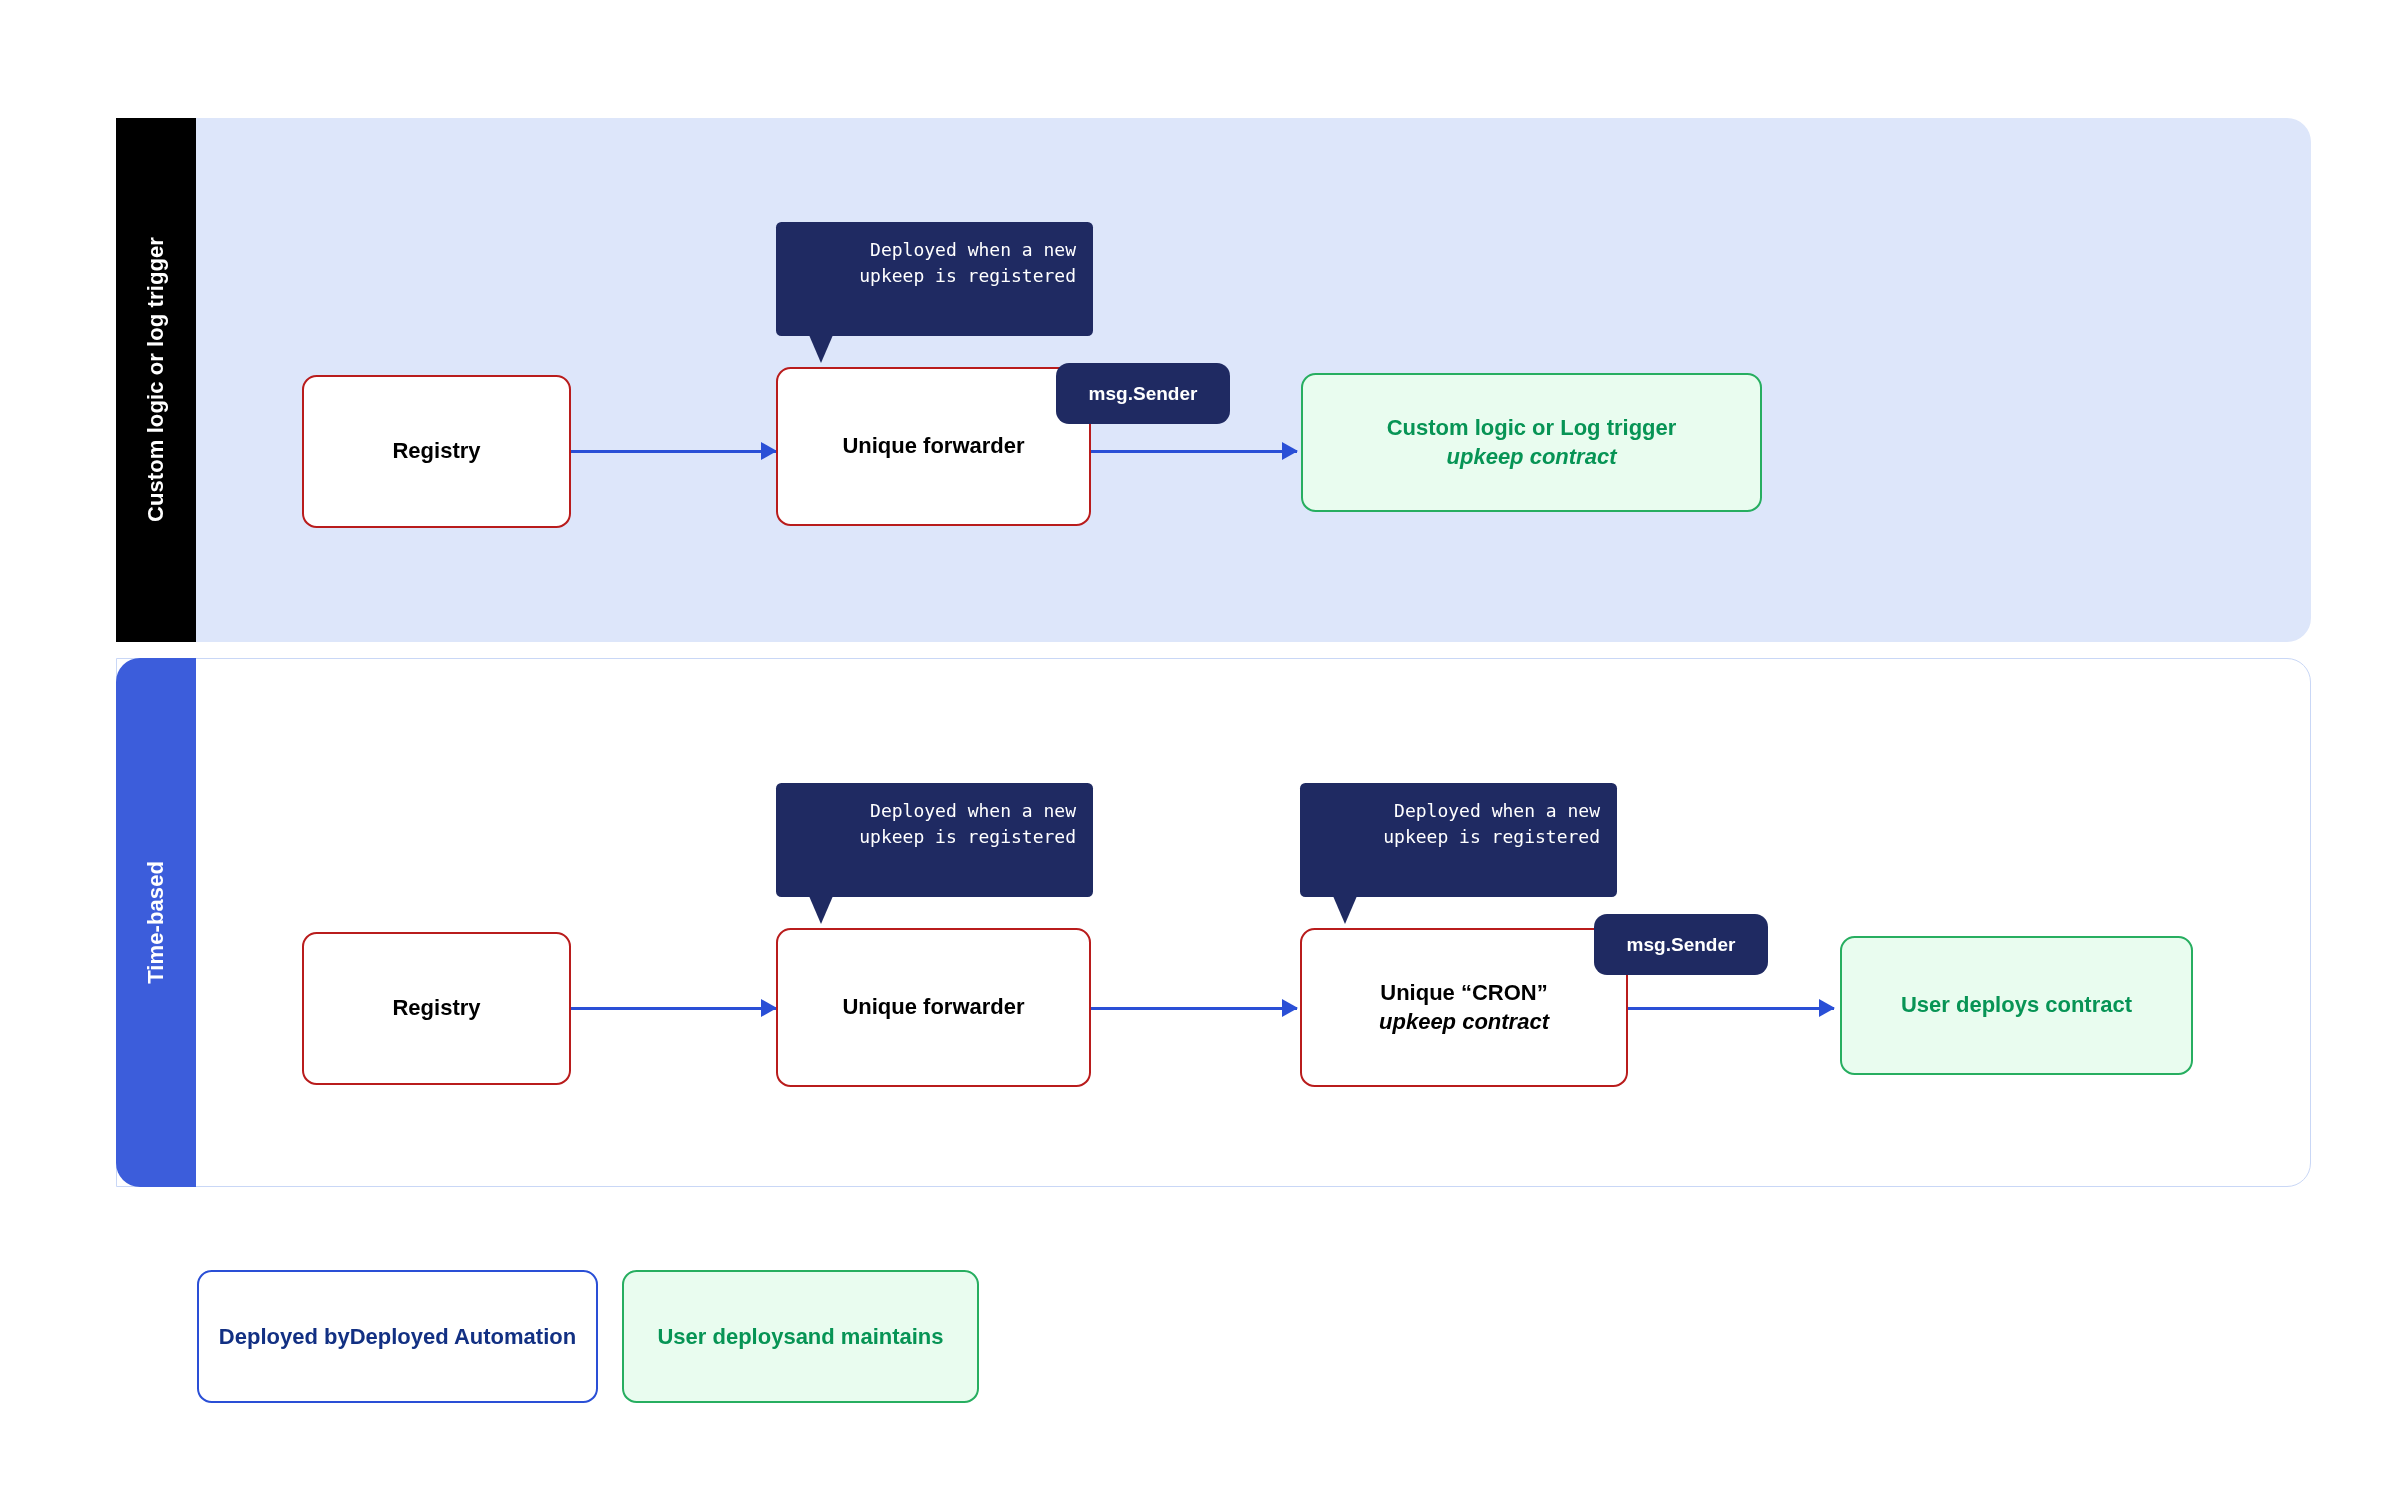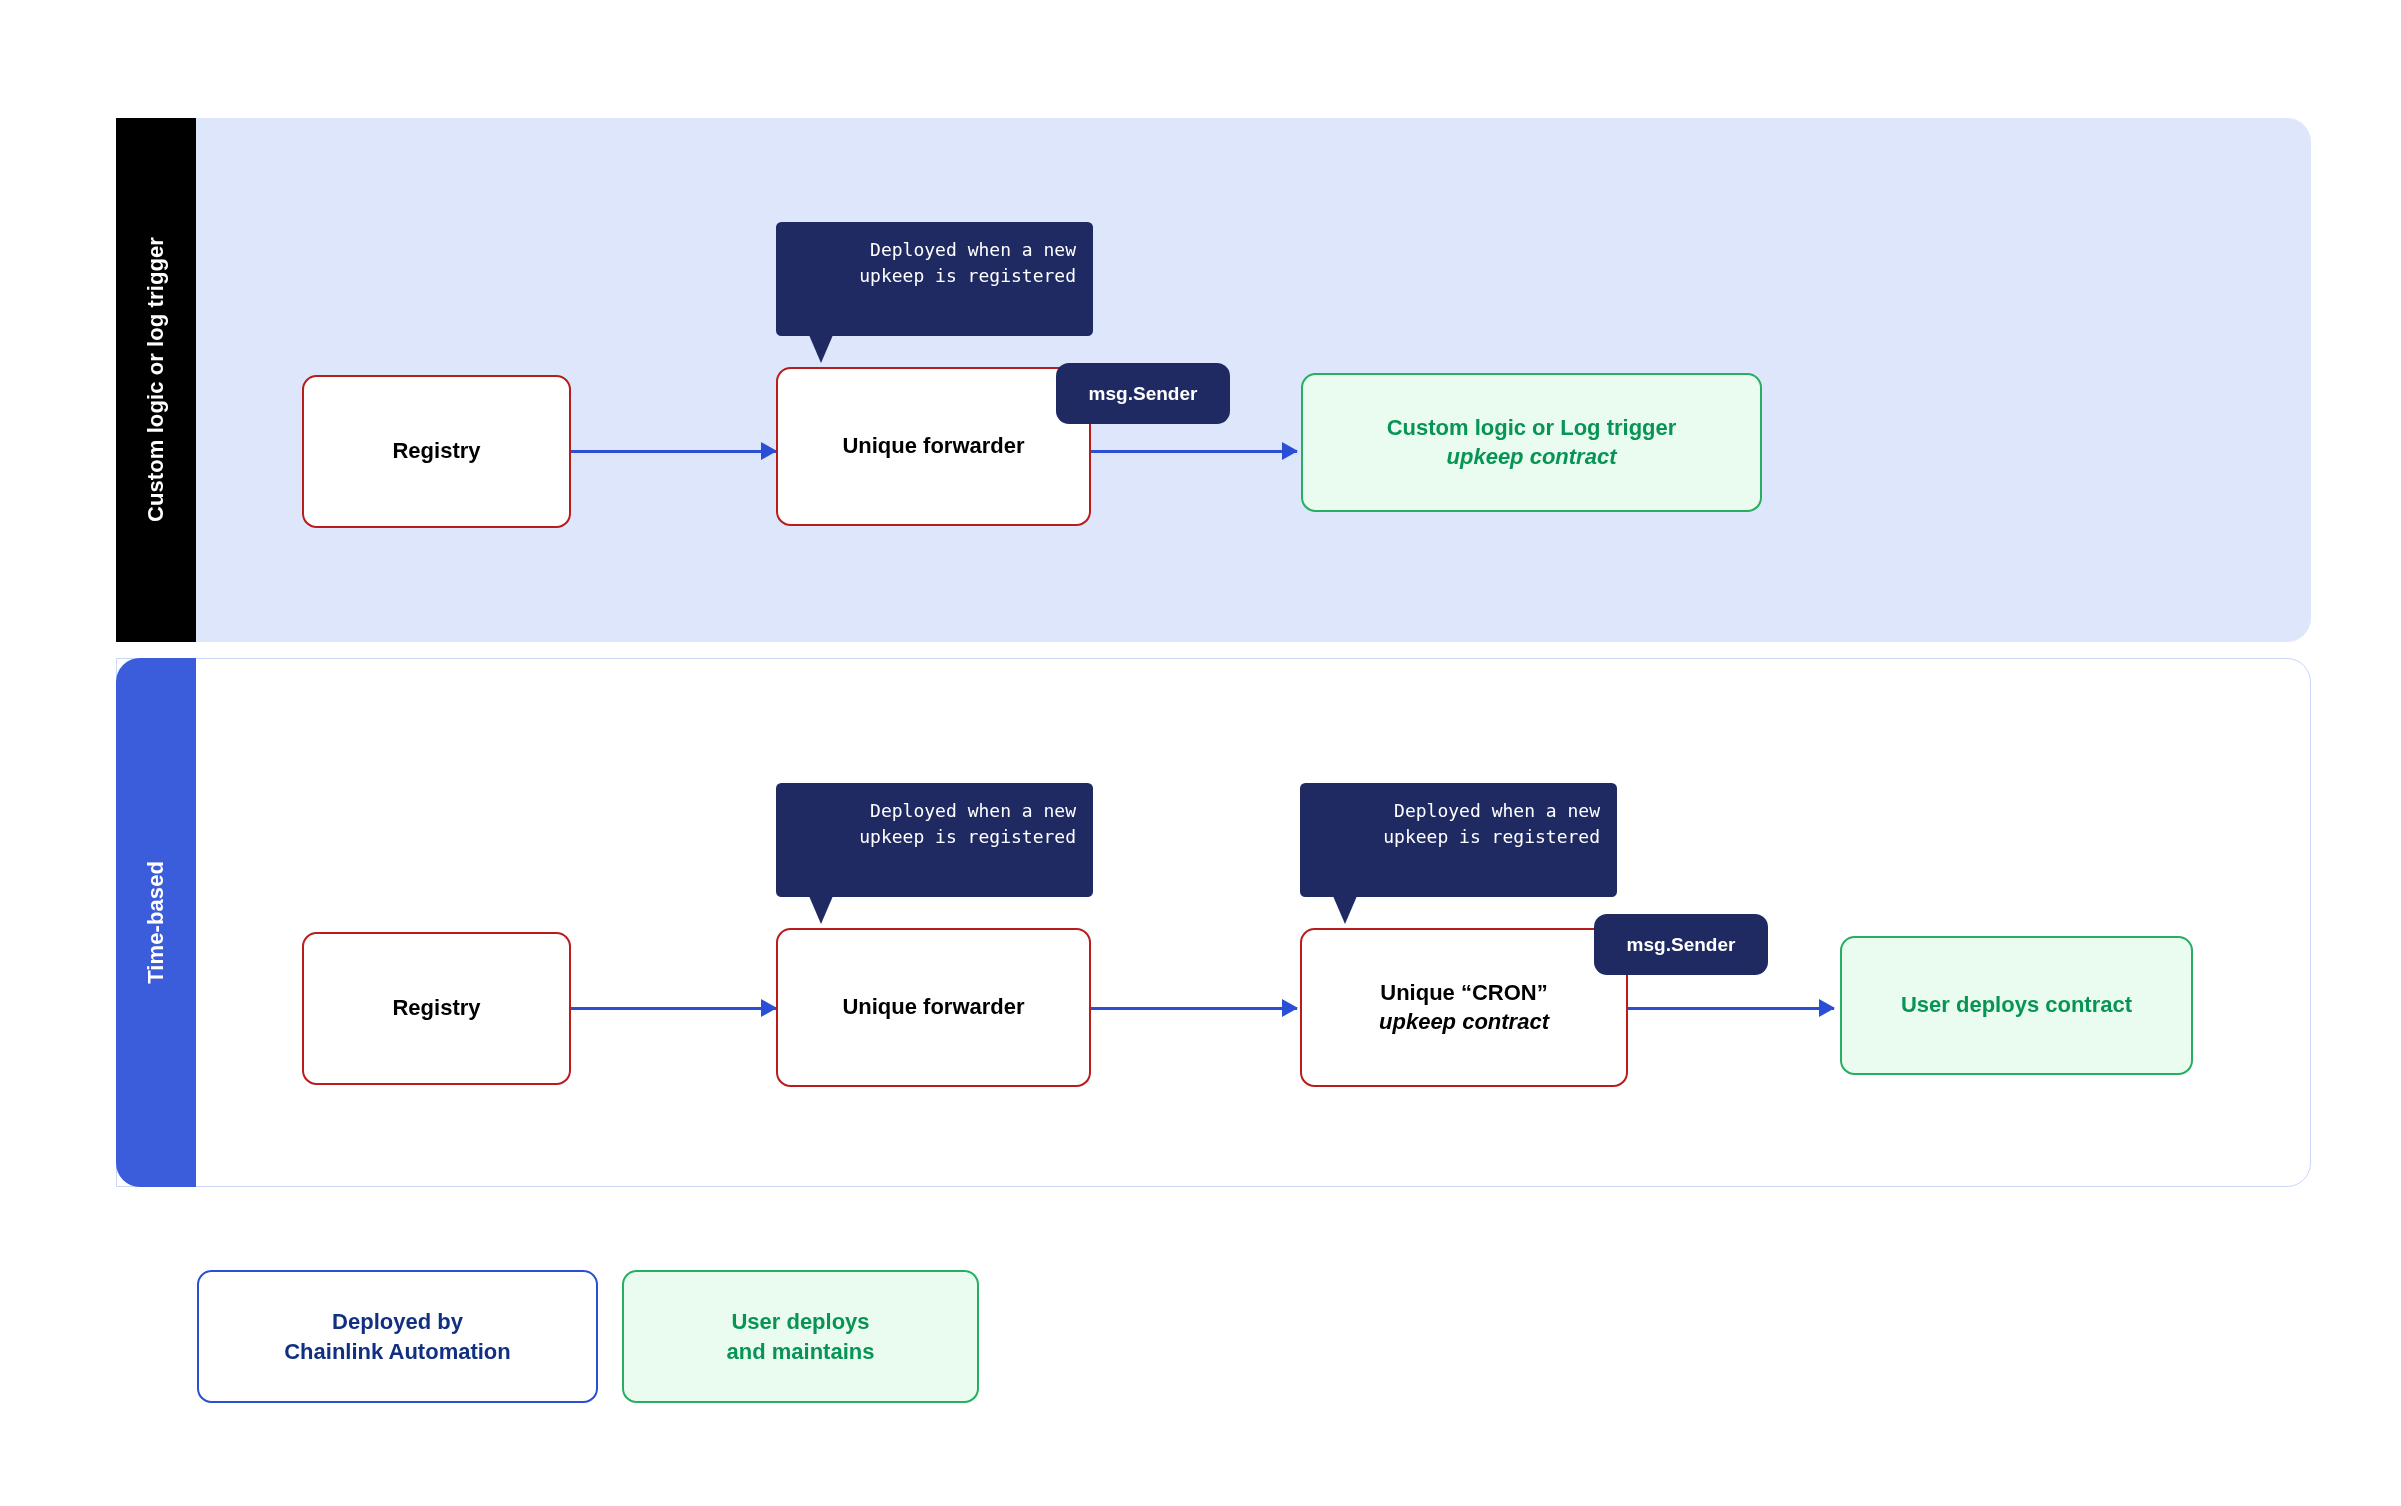--- a/index.html
+++ b/index.html
@@ -165,21 +165,21 @@
     border-top: 9.3px solid transparent;
     border-bottom: 9.3px solid transparent;
     border-left: 16px solid #2a4fd6;
   }
 
   
   .legend-box {
     position: absolute;
     box-sizing: border-box;
     display: flex;
-    flex-direction: column;
+    flex-direction: row;
     align-items: center;
     justify-content: center;
     border-radius: 14.6px;
     text-align: center;
     font-weight: bold;
     font-size: 22px;
     line-height: 1.35;
   }
 </style>
 </head>
@@ -255,21 +255,21 @@
     <div>upkeep is registered</div>
     <div class="tail"></div>
   </div>
 
   <div class="chip" style="left:1594px; top:914px; width:174px; height:61px;">
     <span>msg.Sender</span>
   </div>
 
   <div class="legend-box" style="left:197px; top:1270px; width:401px; height:133px; background:#ffffff; border:2px solid #2a4fd6; color:#123083;">
     <div>Deployed by</div>
-    <div>Chainlink Automation</div>
+    <div>Deployed Automation</div>
   </div>
 
   <div class="legend-box" style="left:622px; top:1270px; width:357px; height:133px; background:#e9fcef; border:2px solid #27ae60; color:#079455;">
     <div>User deploys</div>
     <div>and maintains</div>
   </div>
 
 </div>
 
 

